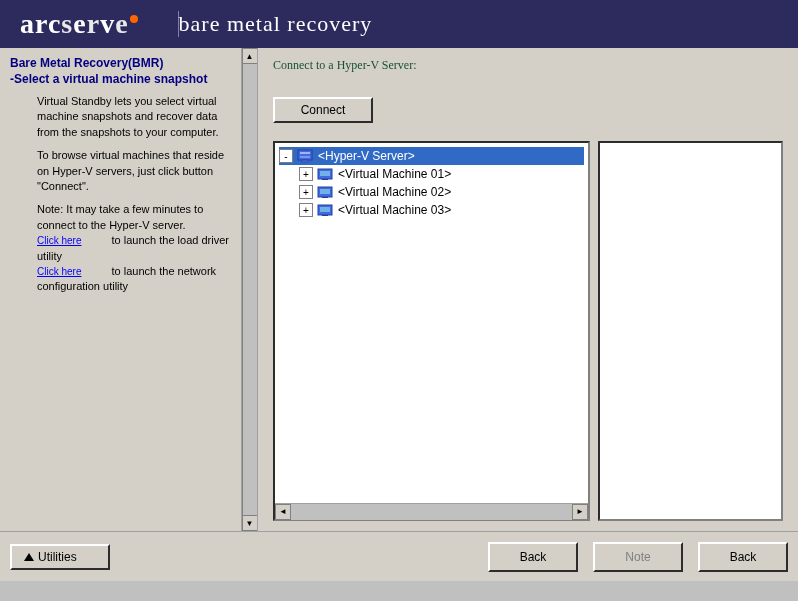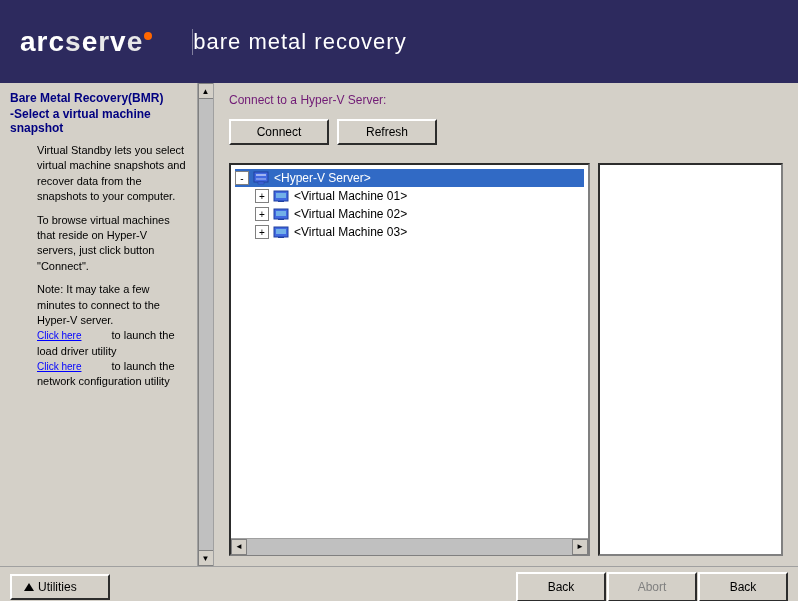--- a/index.html
+++ b/index.html
@@ -1,25 +1,26 @@
 <!DOCTYPE html>
 <html><head>
   <meta charset="utf-8">
   <style>
     * { box-sizing: border-box; margin: 0; padding: 0; }
     body { font-family: Arial, sans-serif; font-size: 12px; background: #c0c0c0; width: 798px; height: 601px; overflow: hidden; }
 
     
     .header {
       background: #2d2a5e;
-      height: 83px;
+      height: 48px;
       display: flex;
       align-items: center;
       padding: 0 20px;
       gap: 30px;
+      font-family: Liberation Serif, serif;
     }
     .logo {
       display: flex;
       align-items: center;
     }
     .logo-text {
       color: white;
       font-size: 28px;
       font-weight: bold;
       letter-spacing: 1px;
@@ -47,21 +48,21 @@
 
     
     .main {
       display: flex;
       height: calc(601px - 68px - 50px);
       background: #d4d0c8;
     }
 
     
     .left-panel {
-      width: 214px;
+      width: 258px;
       background: #d4d0c8;
       border-right: 1px solid #a0a0a0;
       padding: 8px 10px;
       overflow-y: auto;
       position: relative;
     }
     .left-panel-title {
       font-weight: bold;
       font-size: 12px;
       color: #000080;
@@ -121,22 +122,23 @@
       flex: 1;
       padding: 10px 15px;
       background: #d4d0c8;
       display: flex;
       flex-direction: column;
       gap: 8px;
     }
     .connect-label {
       font-size: 12px;
       font-weight: normal;
-      color: #701a75;
-      margin-bottom: 4px;
+      color: #14532d;
+      margin-bottom: 16px;
+      font-family: Liberation Serif, serif;
     }
     .button-row {
       display: flex;
       gap: 8px;
       margin-bottom: 10px;
     }
     .btn {
       padding: 4px 20px;
       font-size: 12px;
       background: #d4d0c8;
@@ -231,37 +233,37 @@
       flex-shrink: 0;
     }
     .scroll-h-track {
       flex: 1;
       height: 16px;
       background: #c0c0c0;
     }
 
     
     .footer {
-      height: 40px;
+      height: 50px;
       background: #d4d0c8;
       border-top: 1px solid #a0a0a0;
       display: flex;
       align-items: center;
       padding: 0 10px;
       justify-content: space-between;
     }
     .footer-left {
       display: flex;
       align-items: center;
       gap: 4px;
     }
     .footer-right {
       display: flex;
       align-items: flex-start;
-      gap: 1px;
+      gap: 15px;
     }
     .btn-utilities {
       display: flex;
       align-items: center;
       gap: 4px;
       padding: 4px 12px;
     }
     .btn-up-arrow {
       width: 0;
       height: 0;
@@ -310,21 +312,20 @@
         <div class="scroll-arrow">▲</div>
         <div class="scroll-track"></div>
         <div class="scroll-arrow">▼</div>
       </div>
     </div>
 
     <div class="right-panel">
       <div class="connect-label">Connect to a Hyper-V Server:</div>
       <div class="button-row">
         <button class="btn btn-connect">Connect</button>
-        <button class="btn btn-refresh">Refresh</button>
       </div>
 
       <div class="tree-detail-row">
 
         <div style="display:flex; flex-direction:column; flex:1; border: 2px inset #808080; background:white;">
           <div style="flex:1; overflow:auto; padding:4px;">
 
             <div class="tree-item selected" style="display:flex; align-items:center; gap:2px;">
               <div class="tree-expand">-</div>
               <div class="tree-icon">
@@ -389,17 +390,17 @@
 
   <div class="footer">
     <div class="footer-left">
       <button class="btn btn-utilities">
         <div class="btn-up-arrow"></div>
         <span>Utilities</span>
       </button>
     </div>
     <div class="footer-right">
       <button class="btn btn-nav">Back</button>
-      <button class="btn btn-nav btn-disabled" disabled="" style="color:#808080;">Abort</button>
+      <button class="btn btn-nav btn-disabled" disabled="" style="color:#808080;">Note</button>
       <button class="btn btn-nav">Back</button>
     </div>
   </div>
 </div>
 
 </body></html>

